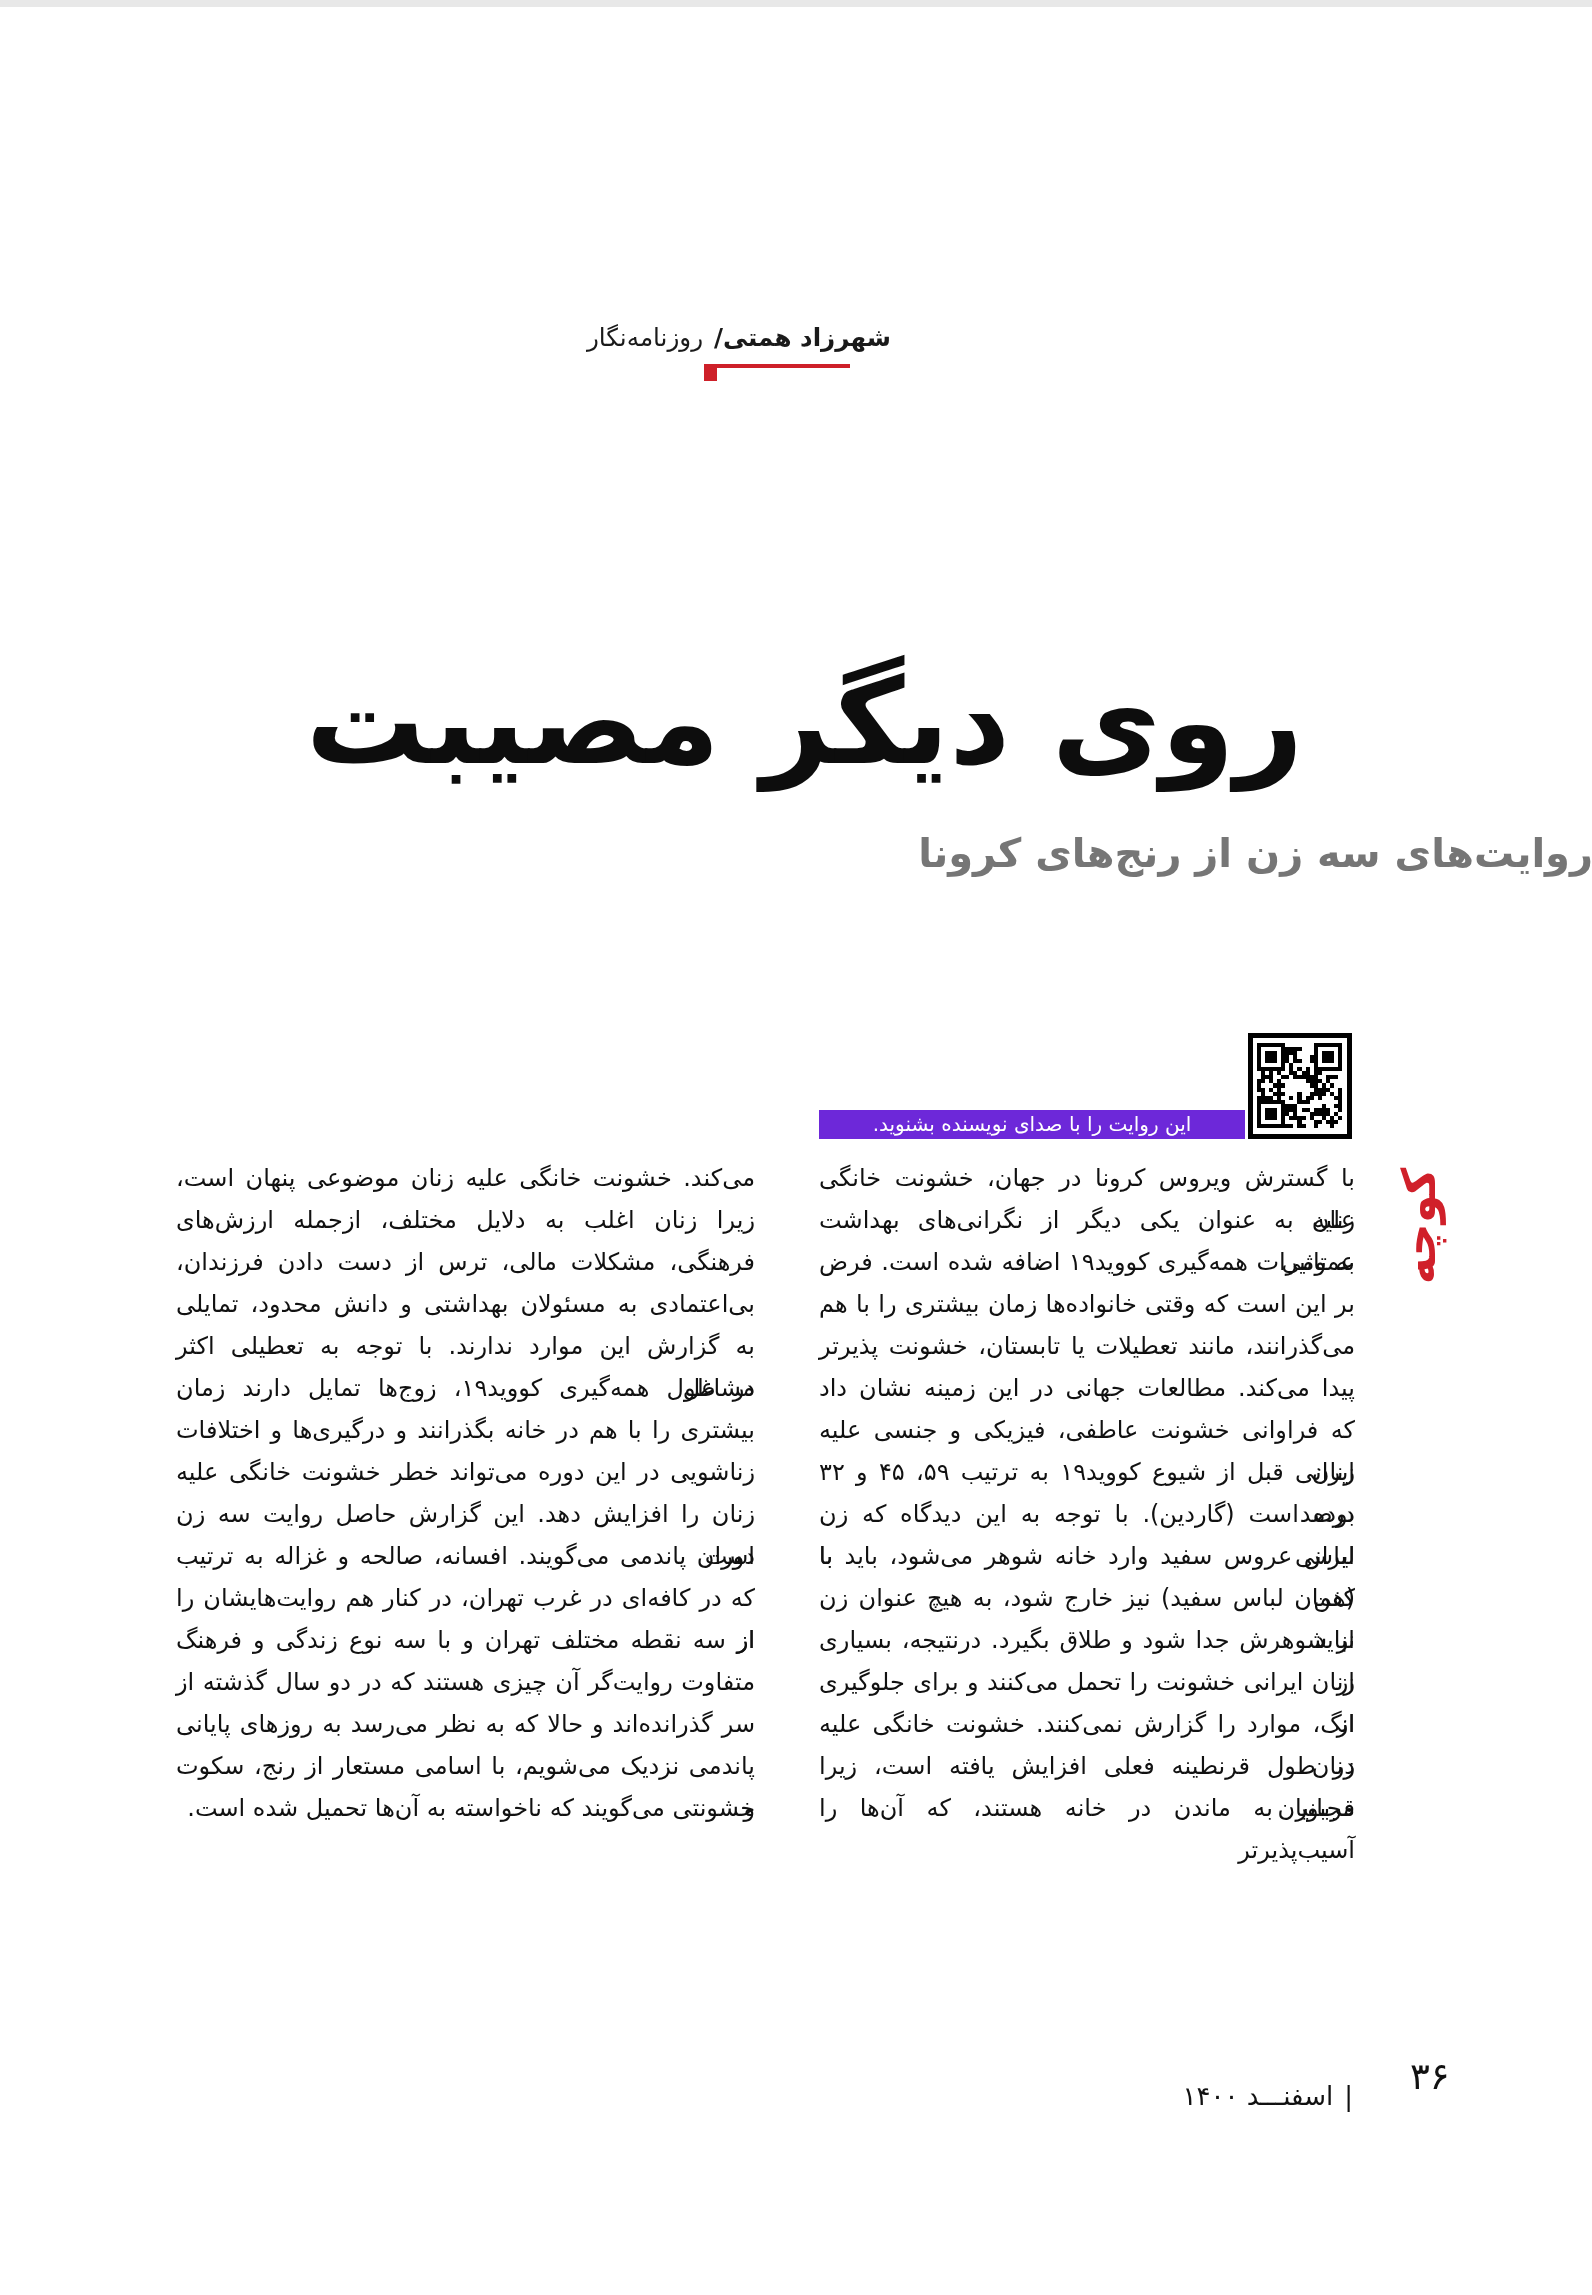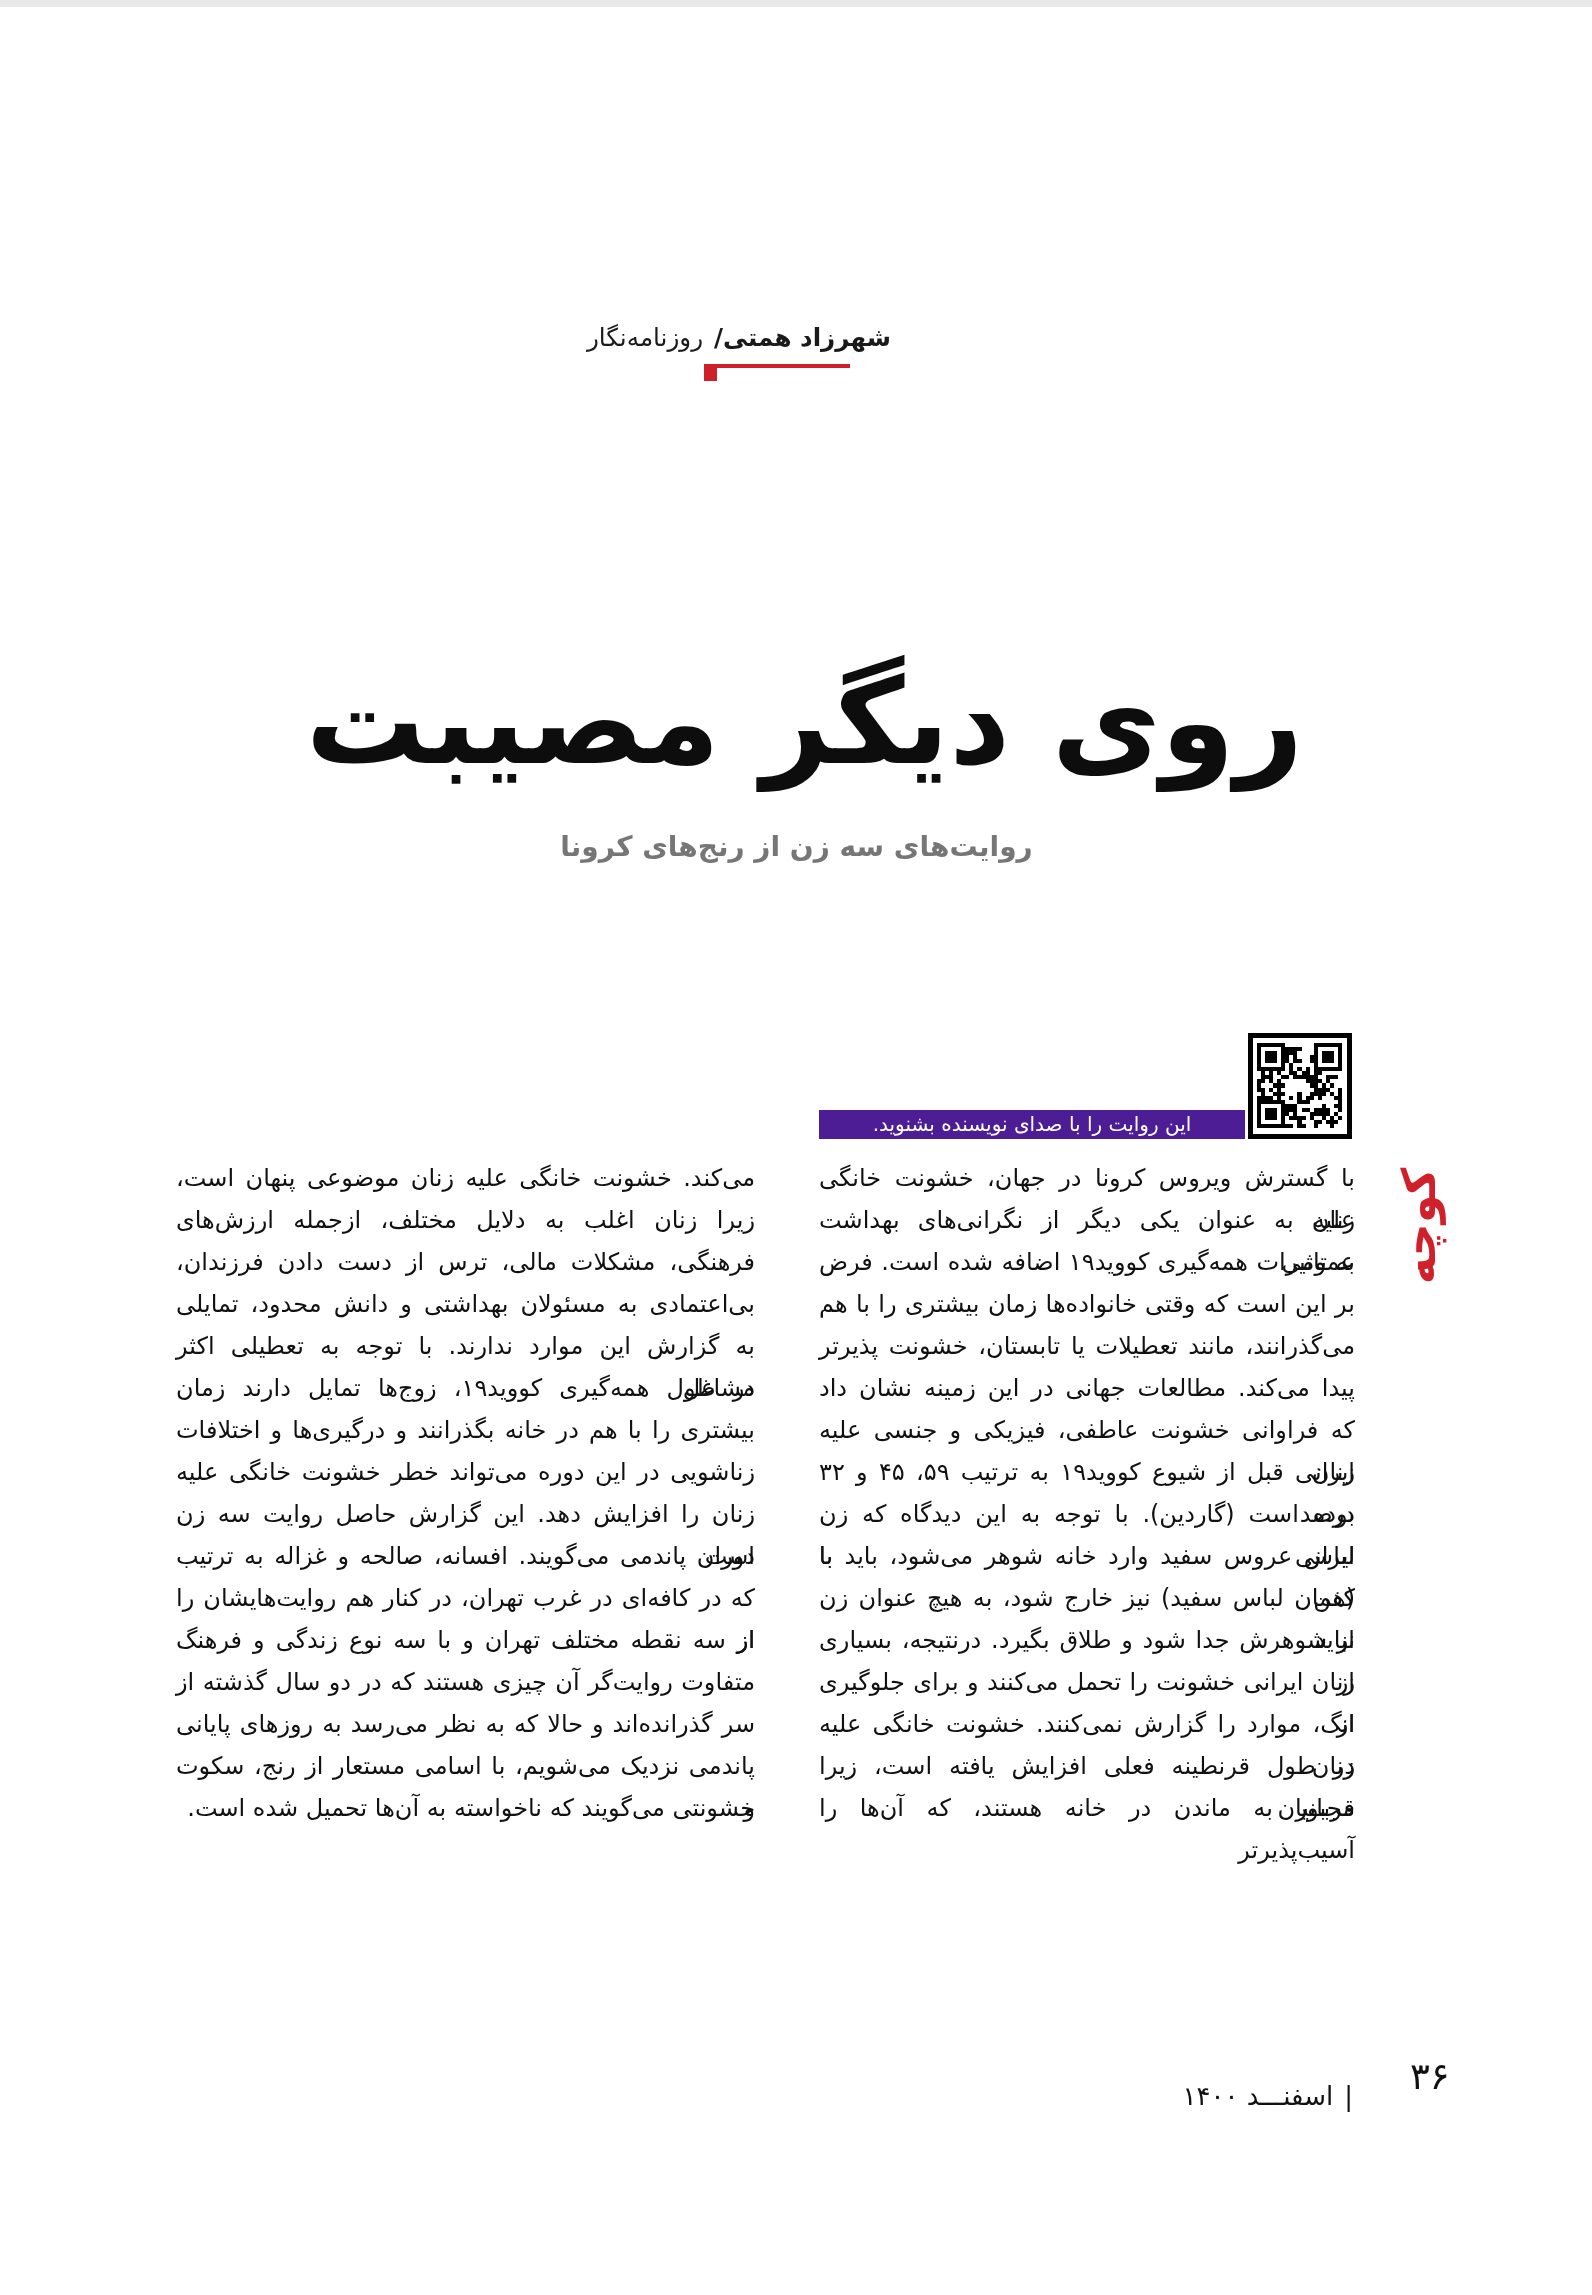--- a/index.html
+++ b/index.html
@@ -16,31 +16,31 @@
   .byline .sep{font-weight:bold;padding-left:3.2px;}
   .byline .role{font-weight:normal;}
   .byline-rule{position:absolute;top:357px;left:704px;width:146px;height:4px;}
   .byline-square{position:absolute;top:361px;left:704px;width:12.7px;height:12.7px;}
   
   .title{
     position:absolute;top:644px;left:0;right:0;text-align:center;direction:rtl;
     font-size:119px;line-height:143px;font-weight:bold;color:#0d0d0d;white-space:nowrap;
   }
   .subtitle{
-    position:absolute;top:823px;left:0;right:0;text-align:center;direction:rtl;
-    font-size:28px;font-weight:bold;white-space:nowrap;
+    position:absolute;top:823px;left:0;right:0;text-align:right;direction:rtl;
+    font-size:40px;font-weight:bold;white-space:nowrap;
   }
   
   .qr-box{
     position:absolute;top:1026px;left:1248px;width:104px;height:106px;
     border:5.6px solid #000;background:#fff;box-sizing:border-box;
   }
   .qr-box svg{position:absolute;inset:4px;width:85px;height:87px;}
   .audio-bar{
-    position:absolute;top:1103px;left:819px;width:426px;height:28.6px;background:#4c1d95;
+    position:absolute;top:1103px;left:819px;width:426px;height:28.6px;background:#6d28d9;
     color:#ffffff;direction:rtl;font-size:20px;line-height:28px;text-align:center;white-space:nowrap;
   }
   
   .section-tab{
     position:absolute;top:1145px;left:1386px;width:67px;height:148px;
     display:flex;align-items:center;justify-content:center;
   }
   .section-tab span{
     transform:rotate(-90deg);white-space:nowrap;direction:rtl;
     font-size:46px;font-weight:bold;letter-spacing:1.6px;

